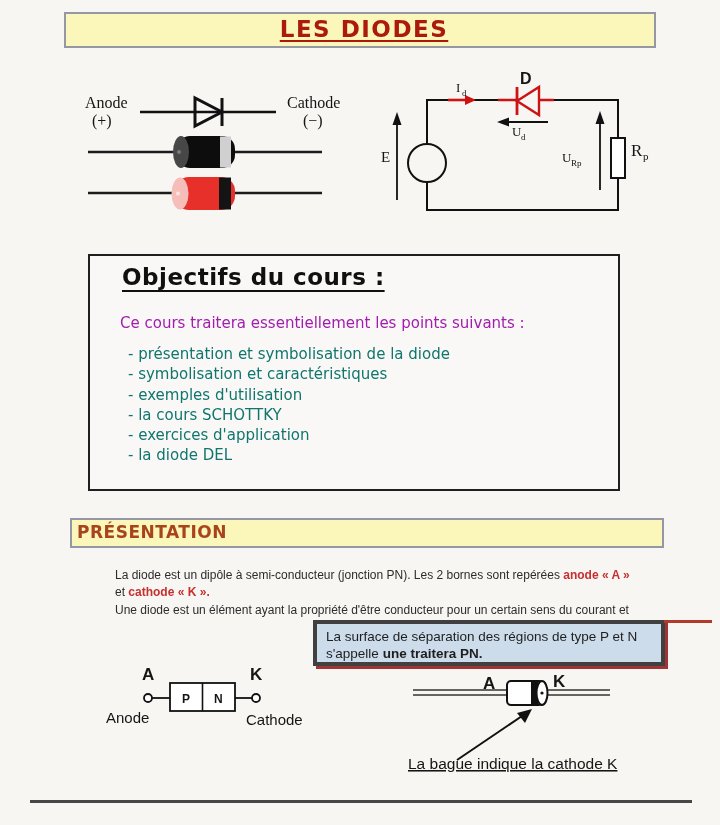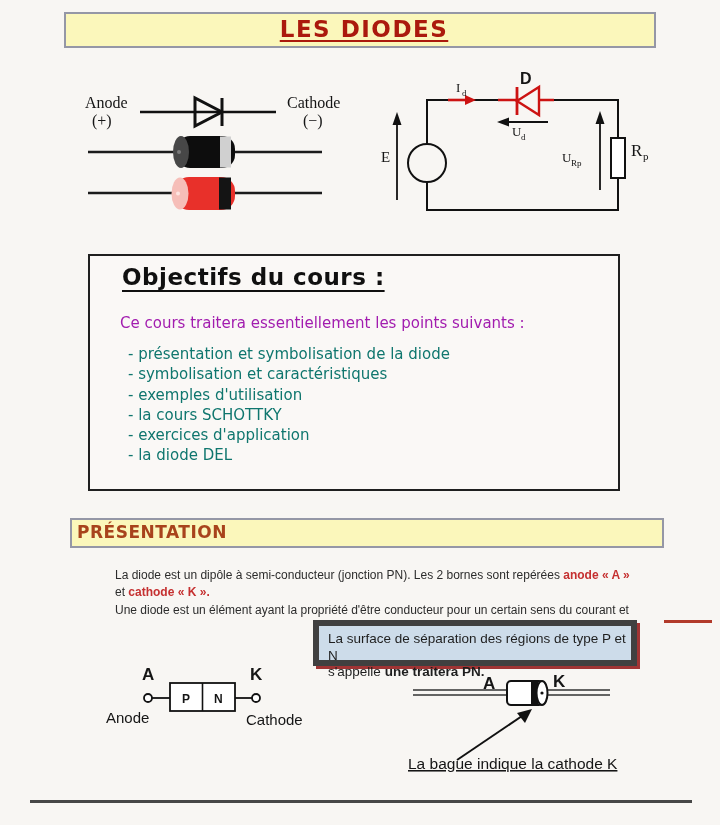--- a/index.html
+++ b/index.html
@@ -24,22 +24,22 @@
   .obj-heading { position:absolute; left:32px; top:8px; font-size:23px; font-weight:bold; color:#101010;
                  text-decoration:underline; text-underline-offset:5px; text-decoration-thickness:2px;
                  letter-spacing:0.5px; }
   .obj-intro { position:absolute; left:30px; top:58px; font-size:15px; color:#a21caf; }
   .obj-list { position:absolute; left:38px; top:88px; font-size:15px; color:#0f766e; line-height:20.3px; }
 
   .para { position:absolute; left:67px; top:567px; width:620px; font-size:12px;
           line-height:17.3px; color:#2c2c2c;margin-left:48px; }
   .red-term { color:#c53030; font-weight:bold; }
 
-  .note-box { position:absolute; left:313px; top:620px; width:324px; height:46px;
-              background:#cddcea; border:6px solid #404040; box-sizing:border-box;
+  .note-box { position:absolute; left:313px; top:620px; width:352px; height:46px;
+              background:#cddcea; border:4px solid #404040; box-sizing:border-box;
               box-shadow:3px 3px 0 #a03434; font-size:13.5px; line-height:16.5px;
               color:#1e1e1e; padding:5px 0 0 9px; }
   .note-ext { position:absolute; left:664px; top:620px; width:48px; height:3px; background:#b23a2a; }
 
   .bottom-rule { position:absolute; left:30px; top:800px; width:662px; height:3px; background:#474747; }
 
   svg text { font-family:"Liberation Sans", sans-serif; fill:#151515; }
   svg text.st { font-family:"Liberation Serif", serif; }
   svg text.cap-underline { text-decoration:underline; }
 </style>

